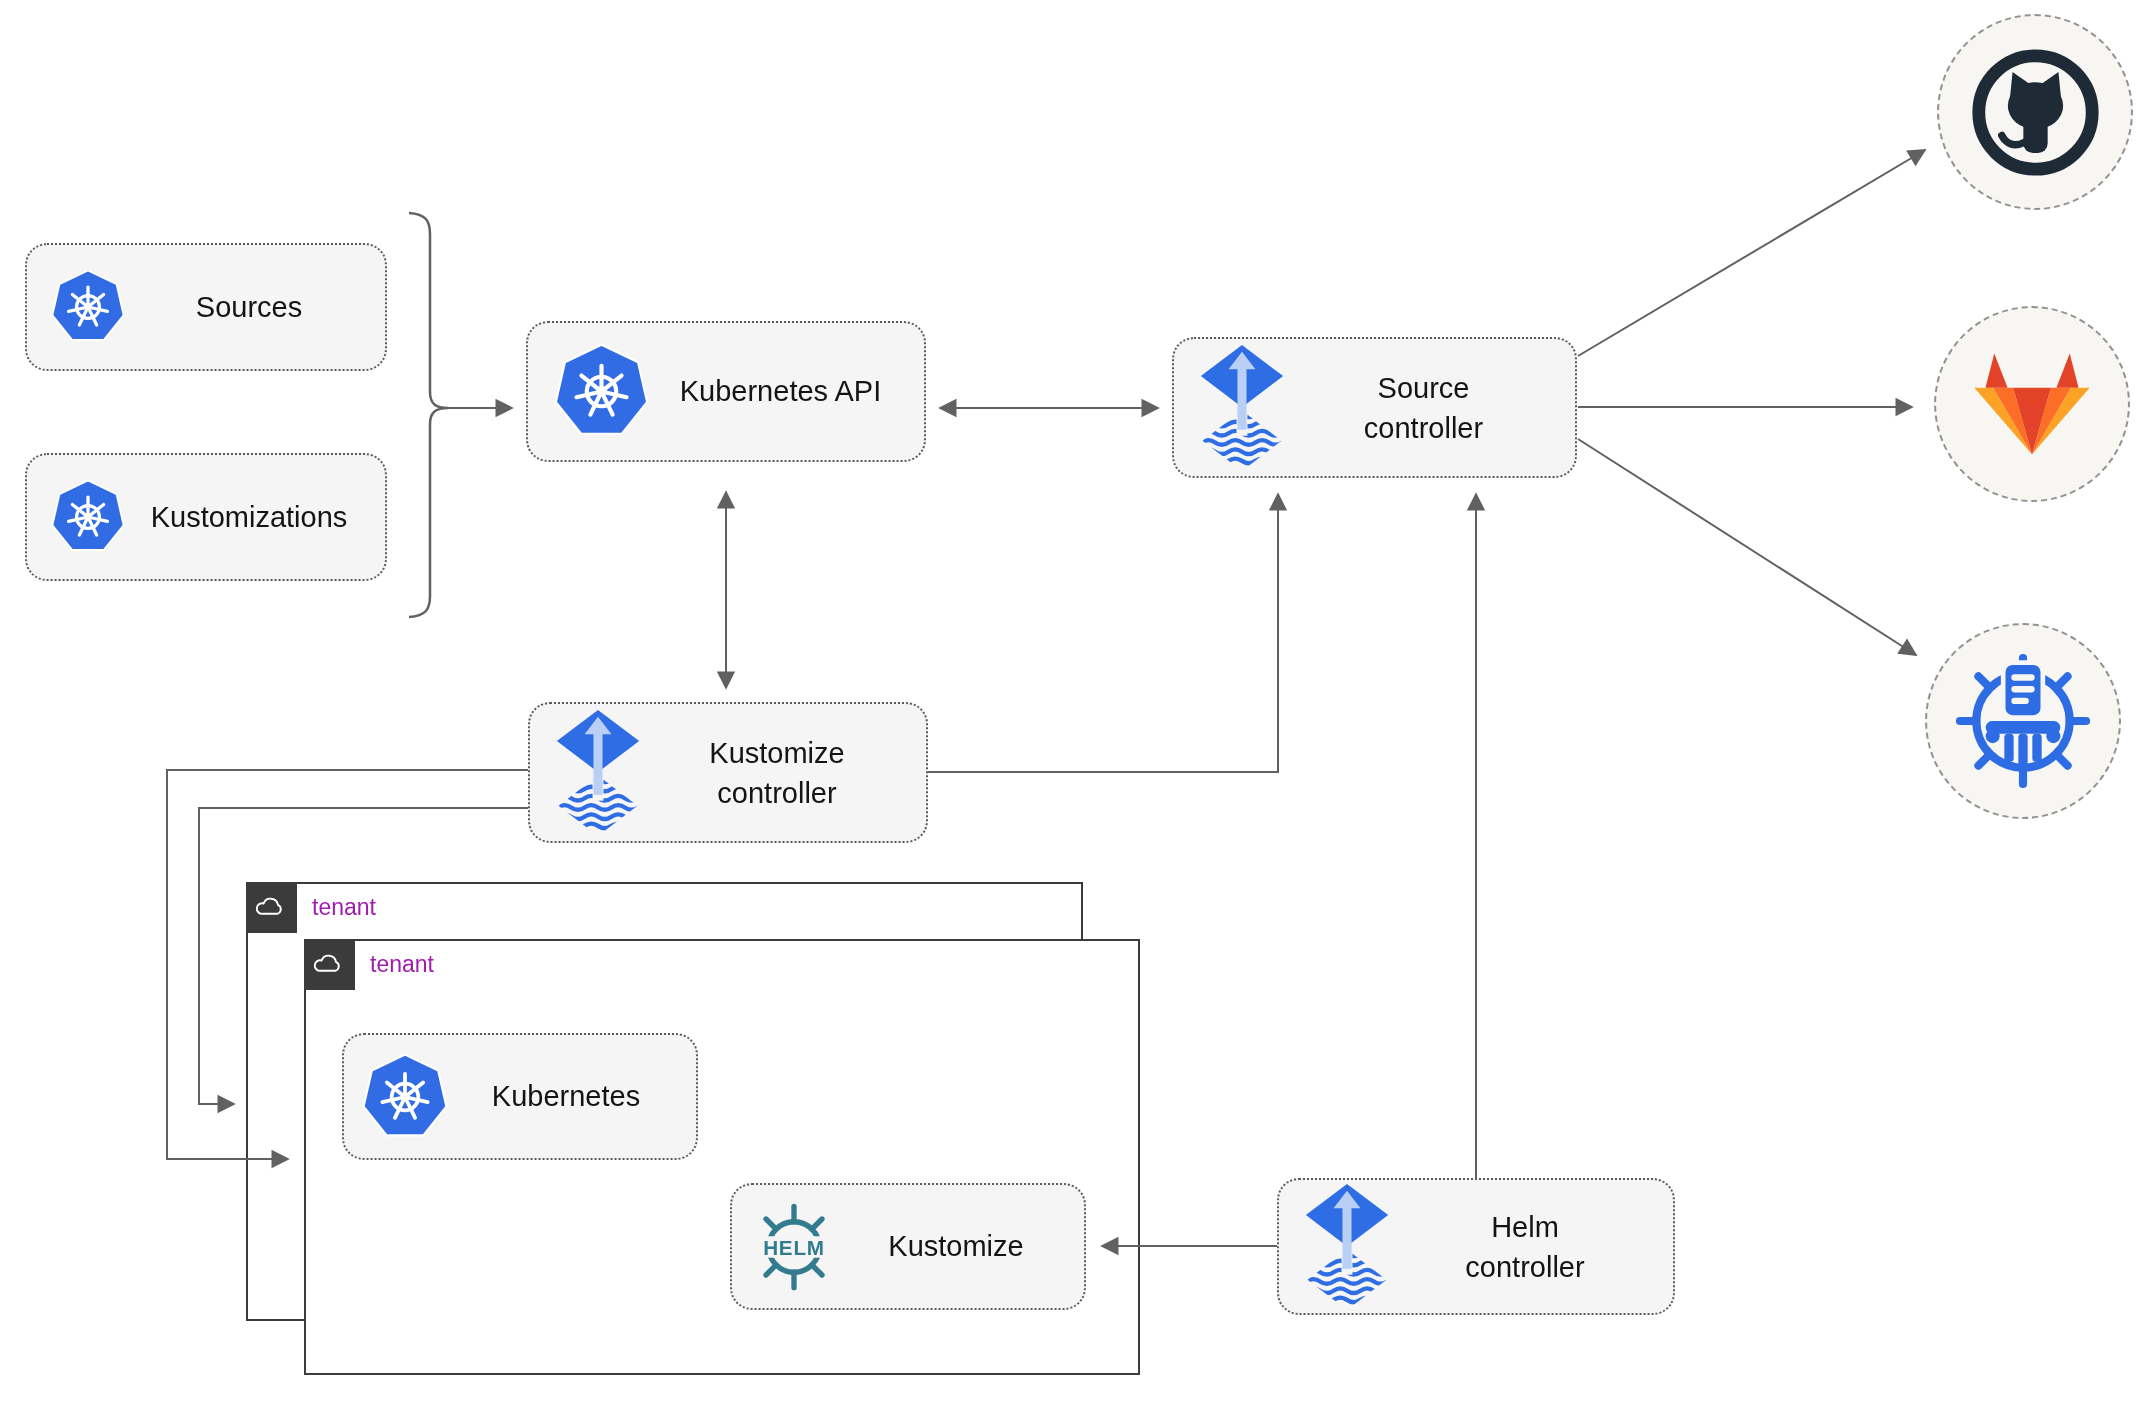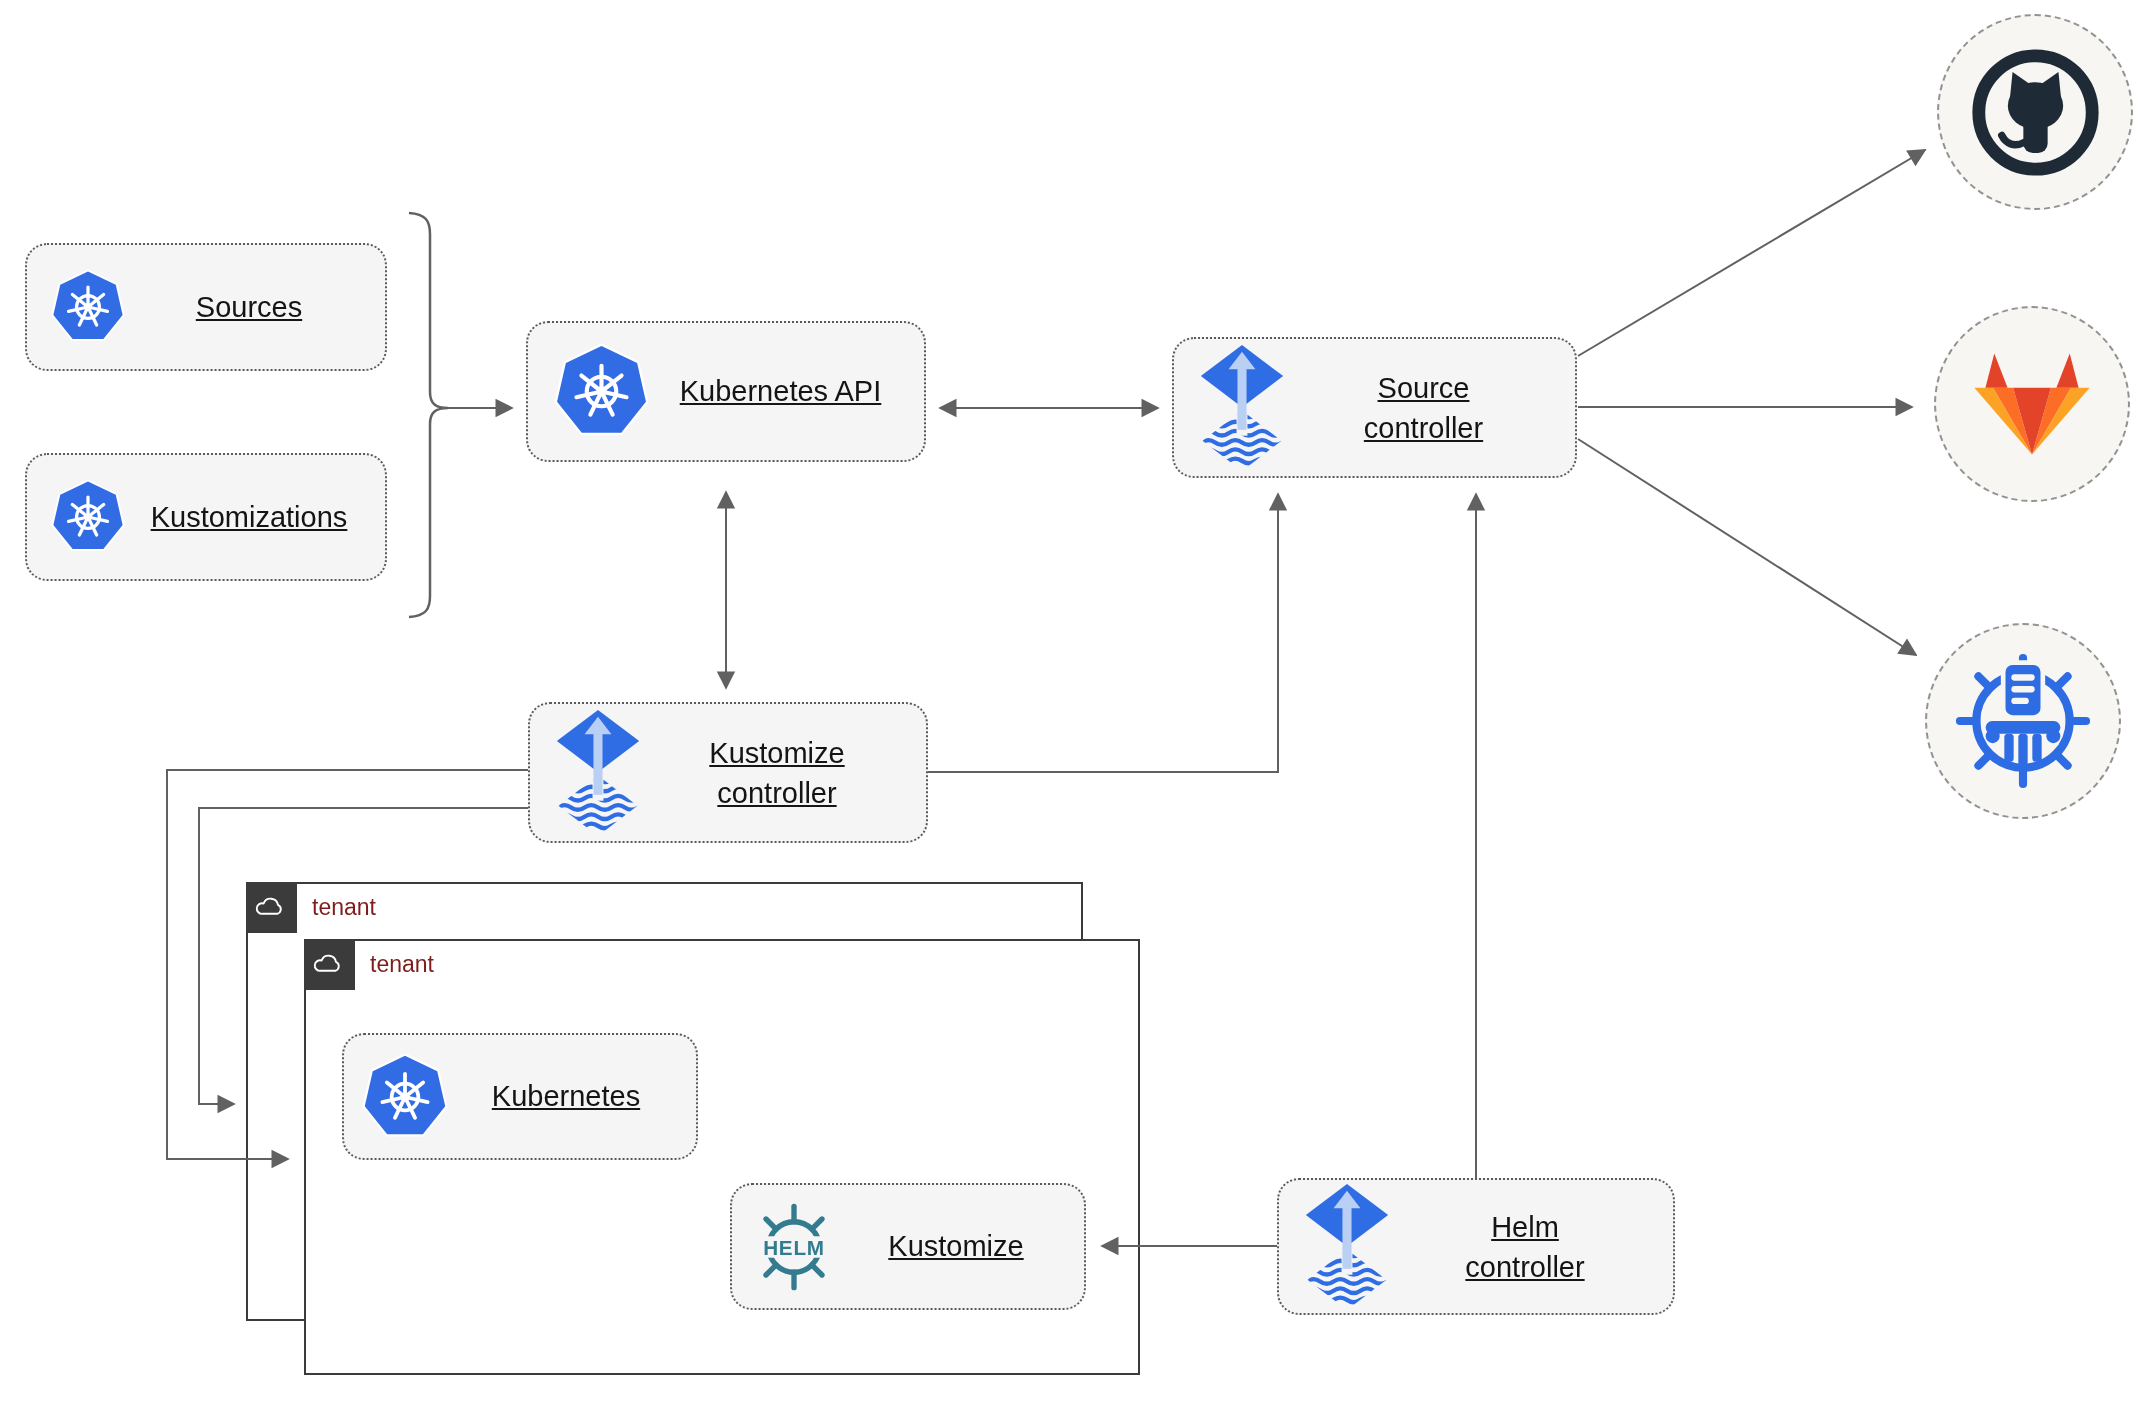--- a/index.html
+++ b/index.html
@@ -6,33 +6,33 @@
     --k8s-blue:#326CE5; --flux-blue:#2F6DE4; --flux-light:#B9CFF4;
     --helm-teal:#337B8F; --github-dark:#1E2B36;
     --gitlab-orange:#E24329; --gitlab-light:#FCA326; --gitlab-mid:#FC6D26;
     --museum-blue:#2E6CE3; --line-gray:#616161; --box-fill:#F5F5F5;
     --box-border:#5A5A5A; --tenant-border:#3B3B3B; --circle-fill:#F7F6F2;
   }
   html,body{margin:0;padding:0;background:#fff;}
   #canvas{position:relative;width:2144px;height:1407px;background:#fff;overflow:hidden;
           font-family:"Liberation Sans","DejaVu Sans",sans-serif;color:#161616;}
   .dotted-box{position:absolute;background:var(--box-fill);border:2px dotted var(--box-border);
-          border-radius:22px;display:flex;align-items:center;box-sizing:border-box;text-decoration:underline;}
+          border-radius:22px;display:flex;align-items:center;box-sizing:border-box;}
   .box-label{flex:1;text-align:center;font-size:29px;color:#141414;padding-right:12px;}
   .two-line div{line-height:40px;}
   .ic{flex:none;display:block;}
   .ic-74{width:74px;height:74px;margin-left:24px;}
   .ic-95{width:95px;height:95px;margin-left:26px;}
   .ic-86{width:86px;height:86px;margin-left:18px;}
   .ic-helm{width:92px;height:92px;margin-left:16px;}
   .flux-icon{width:84px;height:128px;margin-left:26px;flex:none;}
   .tenant{position:absolute;background:#fff;border:2.5px solid var(--tenant-border);box-sizing:border-box;}
   .tenant-tab{position:absolute;top:-2.5px;left:-2.5px;width:51px;height:51px;background:var(--tenant-border);
           display:flex;align-items:center;justify-content:center;}
-  .tenant-label{position:absolute;left:64px;top:-2.5px;height:51px;line-height:51px;font-size:23px;color:#7f1d1d;}
+  .tenant-label{position:absolute;left:64px;top:-2.5px;height:51px;line-height:51px;font-size:23px;color:#a21caf;}
   .remote-circle{position:absolute;width:196px;height:196px;border-radius:50%;background:var(--circle-fill);
           border:2px dashed #929292;display:flex;align-items:center;justify-content:center;box-sizing:border-box;}
   #connectors{position:absolute;left:0;top:0;z-index:50;pointer-events:none;}
   .conn{stroke:var(--line-gray);stroke-width:2;fill:none;}
   
   .k8s-body{fill:var(--k8s-blue);}
   .flux-main{fill:var(--flux-blue);} .flux-wave{stroke:var(--flux-blue);}
   .flux-arrow{fill:var(--flux-light);} .flux-gap{fill:var(--box-fill);}
   .helm-stroke{stroke:var(--helm-teal);} .helm-fill{fill:var(--helm-teal);}
   .gh{fill:var(--github-dark);} .gh-ring{stroke:var(--github-dark);}

